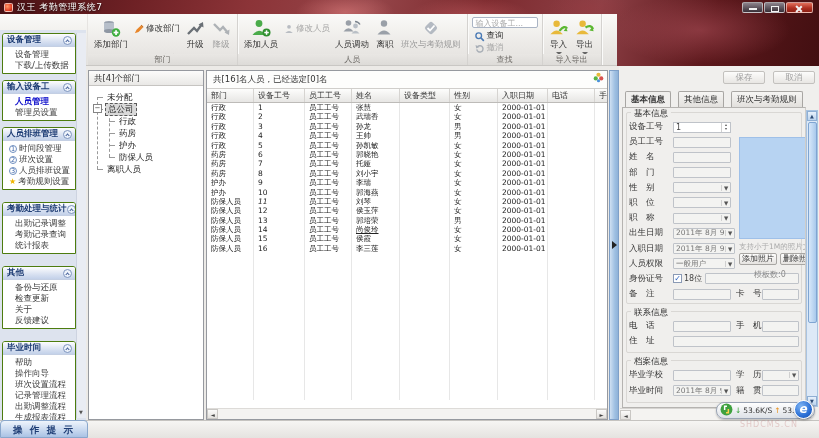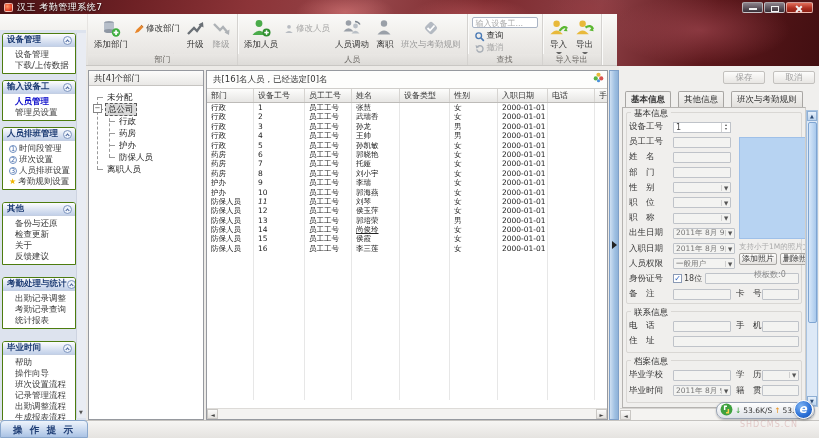--- a/index.html
+++ b/index.html
@@ -419,56 +419,56 @@
           <span class="sb-label">人员排班设置</span>
         </div>
         <div class="sb-item">
           <span class="sb-star">★</span>
           <span class="sb-label">考勤规则设置</span>
         </div>
       </div>
     </div>
     <div class="sb-sec">
       <div class="sb-head">
+        <span class="sb-title">考勤处理与统计</span>
+        <span class="sb-collapse">
+          <i class="chev"></i>
+        </span>
+      </div>
+      <div class="sb-body">
+        <div class="sb-item noicon">
+          <span class="sb-label">出勤记录调整</span>
+        </div>
+        <div class="sb-item noicon">
+          <span class="sb-label">考勤记录查询</span>
+        </div>
+        <div class="sb-item noicon">
+          <span class="sb-label">统计报表</span>
+        </div>
+      </div>
+    </div>
+    <div class="sb-sec">
+      <div class="sb-head">
         <span class="sb-title">其他</span>
         <span class="sb-collapse">
           <i class="chev"></i>
         </span>
       </div>
       <div class="sb-body">
         <div class="sb-item noicon">
           <span class="sb-label">备份与还原</span>
         </div>
         <div class="sb-item noicon">
           <span class="sb-label">检查更新</span>
         </div>
         <div class="sb-item noicon">
           <span class="sb-label">关于</span>
         </div>
         <div class="sb-item noicon">
           <span class="sb-label">反馈建议</span>
-        </div>
-      </div>
-    </div>
-    <div class="sb-sec">
-      <div class="sb-head">
-        <span class="sb-title">考勤处理与统计</span>
-        <span class="sb-collapse">
-          <i class="chev"></i>
-        </span>
-      </div>
-      <div class="sb-body">
-        <div class="sb-item noicon">
-          <span class="sb-label">出勤记录调整</span>
-        </div>
-        <div class="sb-item noicon">
-          <span class="sb-label">考勤记录查询</span>
-        </div>
-        <div class="sb-item noicon">
-          <span class="sb-label">统计报表</span>
         </div>
       </div>
     </div>
     <div class="sb-sec">
       <div class="sb-head">
         <span class="sb-title">毕业时间</span>
         <span class="sb-collapse">
           <i class="chev"></i>
         </span>
       </div>

